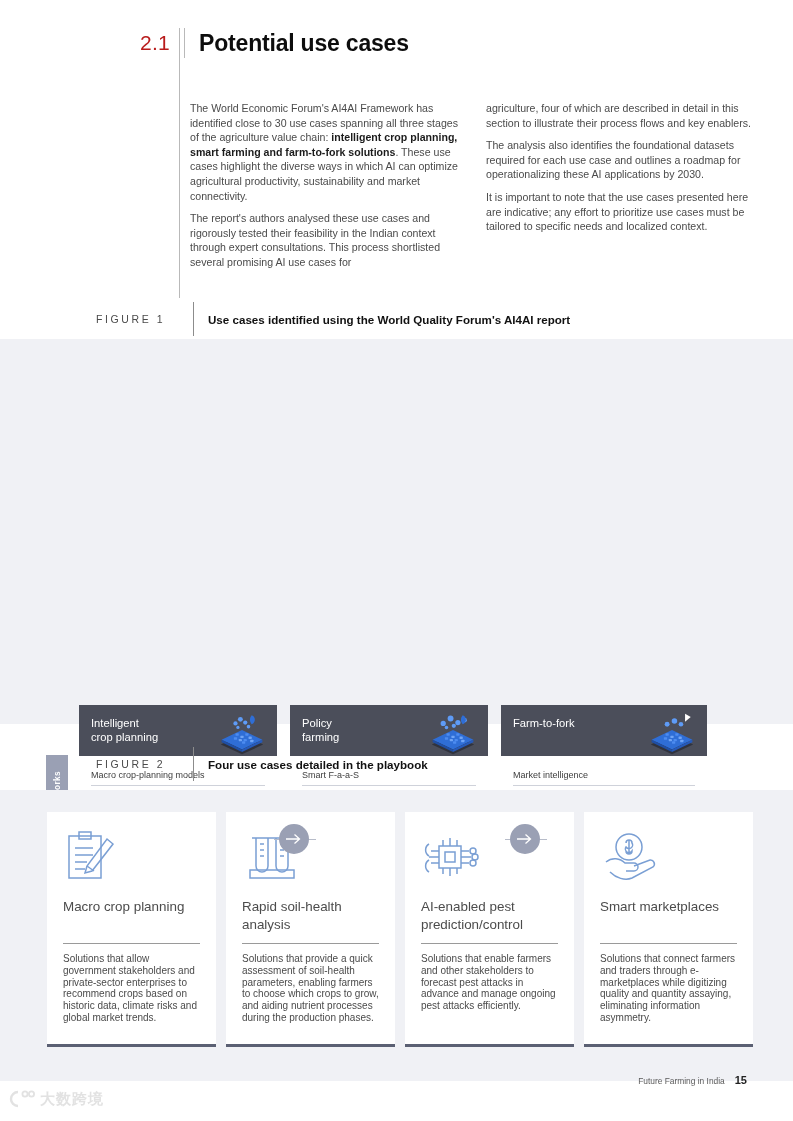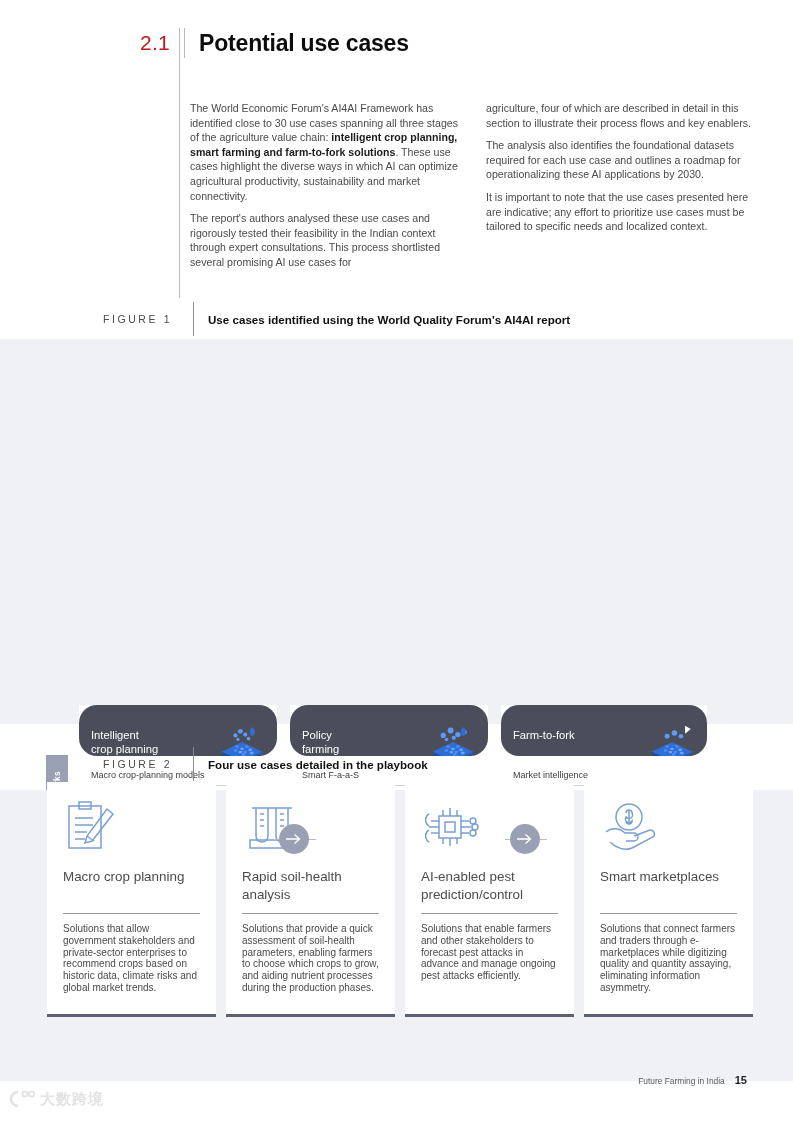--- a/index.html
+++ b/index.html
@@ -22,21 +22,21 @@
 
   
   .body-cols { position:absolute; left:190px; top:101px; width:568px; display:flex; gap:28px; }
   .bcol { width:268px; }
   .bcol p { font-size:10.6px; line-height:14.6px; color:#4a4a4a; margin-bottom:8px; }
   .bcol p:last-child { margin-bottom:0; }
   .bcol b { color:#1c1c1c; font-weight:bold; }
 
   
   .figcap { position:absolute; display:flex; align-items:center; }
-  .figcap .lbl { font-size:10.5px; letter-spacing:2.6px; color:#4a4a4a; width:83px; text-align:center; }
+  .figcap .lbl { font-size:10.5px; letter-spacing:2.6px; color:#4a4a4a; width:83px; text-align:left; }
   .figcap .vr { width:1px; height:34px; background:#8c8c8c; margin:0 14px; }
   .figcap .txt { font-size:11.6px; font-weight:bold; color:#111; }
   #figcap1 { left:96px; top:302px; }
   #figcap2 { left:96px; top:747px; }
 
   
   .band { position:absolute; left:0; width:793px; background:#f0f1f5; }
   #band1 { top:339px; height:385px; }
   #band2 { top:790px; height:291px; }
 
@@ -45,22 +45,22 @@
   .f1-sidelabels { position:absolute; left:46px; top:416px; width:22px; }
   .sidelab { width:22px; background:#9aa0b4; color:#fff; font-size:8.2px; font-weight:bold;
              letter-spacing:.4px; display:flex; align-items:center; justify-content:center; }
   .sidelab span { writing-mode: vertical-rl; transform: rotate(180deg); white-space:nowrap; }
   #sl-frameworks { height:84px; }
   #sl-usecases { height:162px; background:#868fa8; margin-top:2px; }
 
   .f1-cols { position:absolute; left:79px; top:366px; display:flex; gap:13px; }
   .f1col { width:198px; background:#fff; display:flex; flex-direction:column; }
   .f1col.wide { width:206px; }
-  .f1-header { height:51px; background:#4b4e5a; padding:23px 10px 0 12px;
-               display:flex; justify-content:space-between; align-items:flex-start; position:relative; overflow:hidden;border-radius:18px;}
+  .f1-header { height:51px; background:#4b4e5a; padding:11px 10px 0 12px;
+               display:flex; justify-content:space-between; align-items:flex-start; position:relative; overflow:hidden;}
   .f1-header .t { color:#fff; font-size:11.2px; line-height:14px; font-weight:normal; }
   .f1-iso { width:50px; height:44px; margin-top:-4px; flex:none; }
 
   .f1-group { padding:10px 12px 0 12px; }
   .f1-group.g1 { height:80px; }
   .f1-group.g2 { flex:1; padding-top:12px; padding-bottom:12px; }
   .f1-item { font-size:9px; line-height:12.4px; color:#3d3d3d; padding:3px 0 4px 0;
              border-bottom:1px solid #cfd2da; }
   .f1-item.last { border-bottom:none; }
   .f1-divider { height:1px; background:#c3c7d1; margin:0; }
@@ -72,21 +72,21 @@
   #arrow2 { left:510px; top:485px; }
   .arrowline { position:absolute; height:1px; background:#b7bcc9; z-index:4; }
   #aline1 { left:274px; top:500px; width:42px; }
   #aline2 { left:505px; top:500px; width:42px; }
 
   .notes { position:absolute; left:47px; top:698px; font-size:7.6px; color:#6b6f7d; }
   .notes b { color:#4b4e5a; }
   .notes a { color:#7b93d6; text-decoration:underline; font-style:italic; }
 
   
-  #fig2cards { position:absolute; left:47px; top:782px; display:flex; gap:10px; }
+  #fig2cards { position:absolute; left:47px; top:812px; display:flex; gap:10px; }
   .card { width:169px; height:235px; background:#fff; border-bottom:3px solid #5b6073;
           padding:18px 16px 0 16px; display:flex; flex-direction:column; }
   .card-icon { height:58px; margin-bottom:10px; }
   .card-icon svg { display:block; }
   .card-title { font-size:13.4px; line-height:17.5px; color:#4c4c4c; font-weight:normal; min-height:36px;}
   .card-rule { height:1px; background:#9a9a9a; margin:9px 0 9px 0; }
   .card-body { font-size:10px; line-height:11.8px; color:#4a4a4a; }
 
   
   .footer { position:absolute; right:46px; top:1074px; font-size:8.4px; color:#5a5a5a; }

